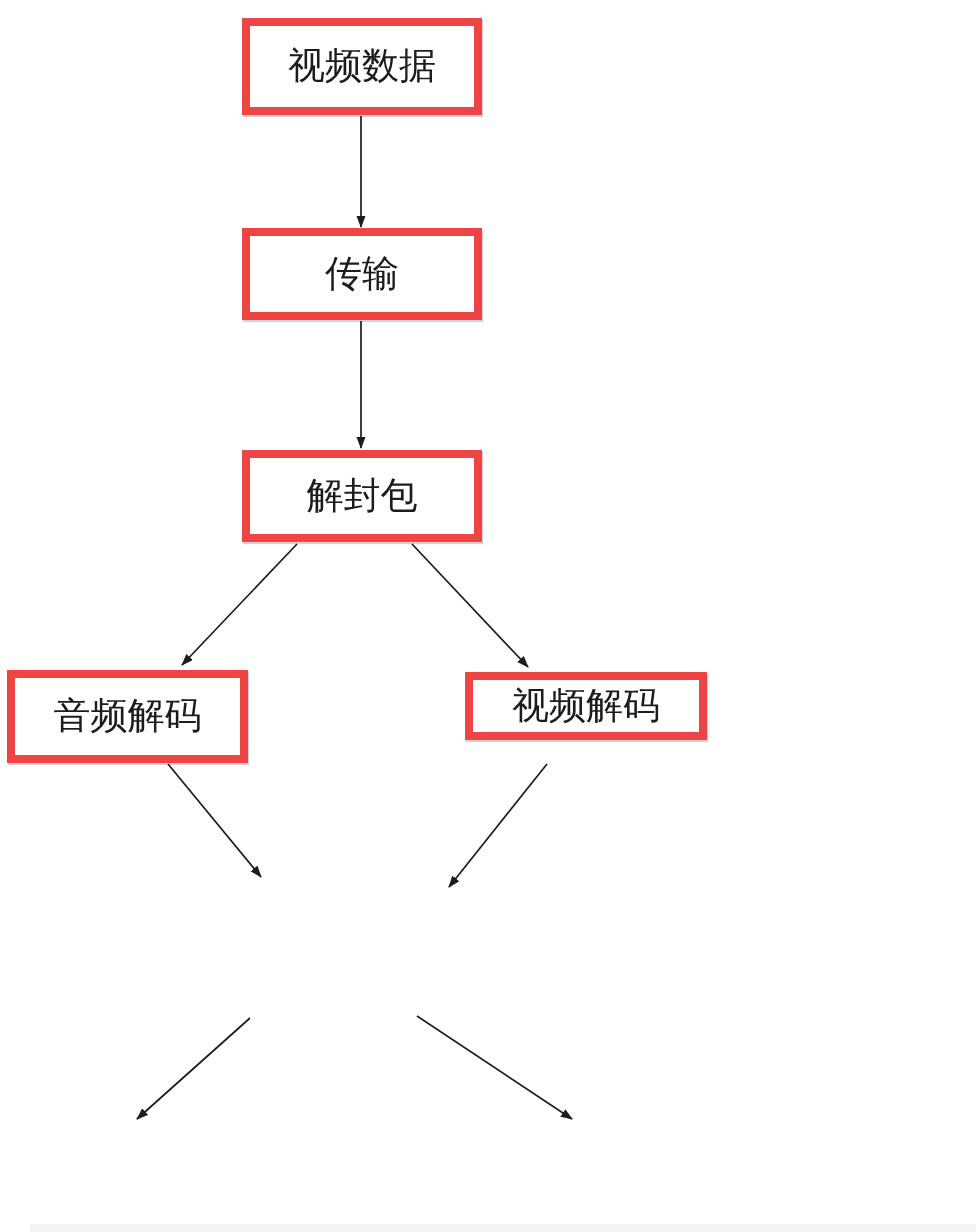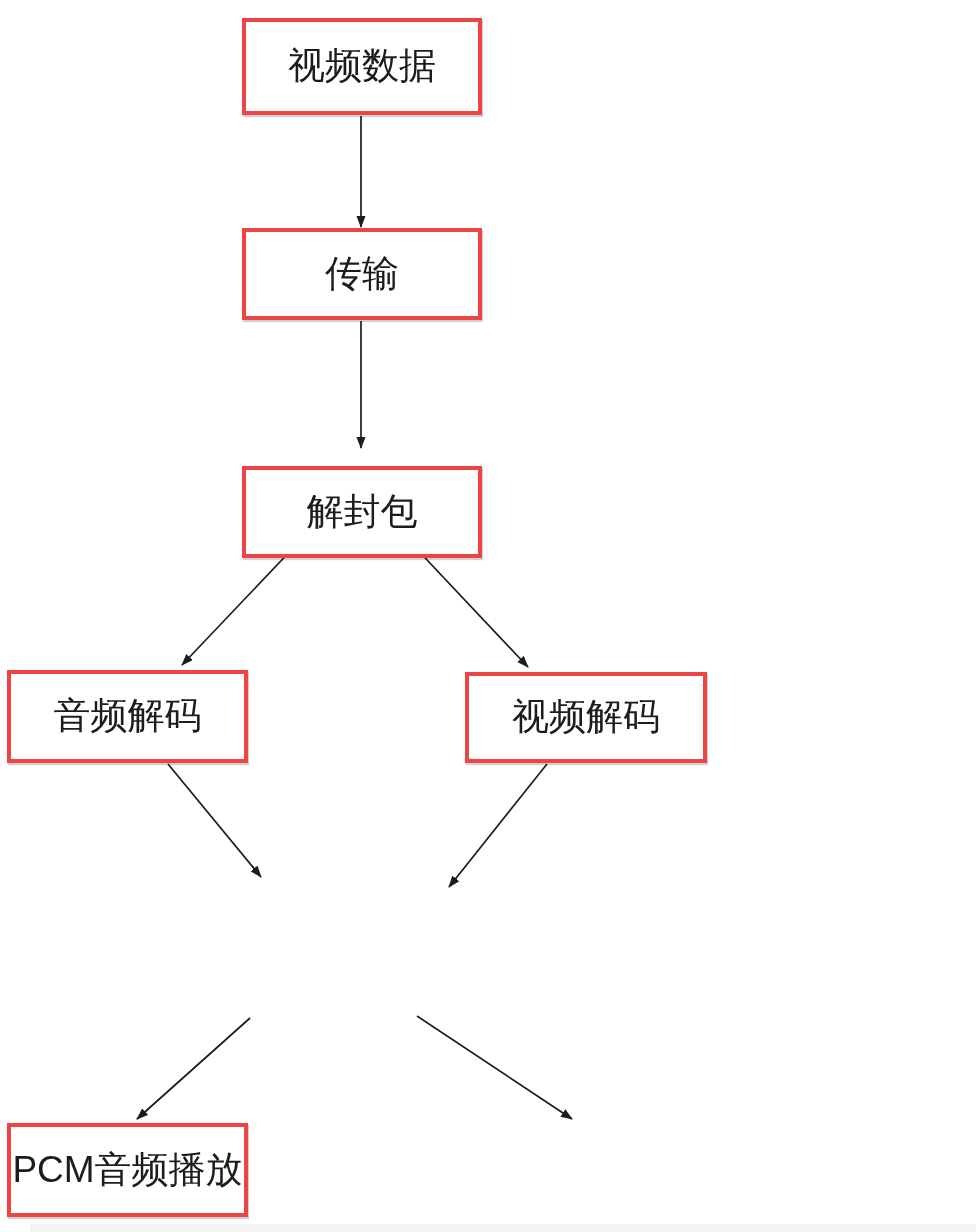--- a/index.html
+++ b/index.html
@@ -20,41 +20,41 @@
     left: 0;
     top: 0;
     width: 976px;
     height: 1232px;
     pointer-events: none;
   }
   .node {
     position: absolute;
     box-sizing: border-box;
     background: #ffffff;
-    border: 4px solid #ef4444;
+    border: 8px solid #ef4444;
     display: flex;
     align-items: center;
     justify-content: center;
     color: #1c1c1c;
     font-size: 37px;
     line-height: 1.1;
     white-space: nowrap;
     box-shadow: 1px 2px 1px rgba(0,0,0,0.18);
   }
   .node.ellipse {
     border-radius: 50%;
     border-width: 2px;
     box-shadow: none;
   }
   
   .n-video-data   { left: 242px; top: 18px;   width: 240px; height: 97px; }
   .n-transmission { left: 242px; top: 228px;  width: 240px; height: 92px; }
-  .n-demux        { left: 242px; top: 450px;  width: 240px; height: 92px; margin-top: 16px; }
+  .n-demux        { left: 242px; top: 450px;  width: 240px; height: 92px; }
   .n-audio-decode { left: 7px;   top: 670px;  width: 241px; height: 93px; }
-  .n-video-decode { left: 465px; top: 672px;  width: 242px; height: 91px; text-align: center; }
+  .n-video-decode { left: 465px; top: 672px;  width: 242px; height: 68px; text-align: center; }
   .n-av-sync      { left: 156px; top: 876px;  width: 340px; height: 151px; }
   .n-pcm-playback { left: 7px;   top: 1123px; width: 241px; height: 94px; }
   .n-video-draw   { left: 463px; top: 1123px; width: 262px; height: 94px; }
   .bottom-strip {
     position: absolute;
     left: 30px;
     top: 1224px;
     width: 946px;
     height: 8px;
     background: #f3f3f3;
@@ -97,20 +97,17 @@
 
   <div class="node n-audio-decode">
     <span>音频解码</span>
   </div>
 
   <div class="node n-video-decode">
     <span>视频解码</span>
   </div>
 
 
-  <div class="node n-pcm-playback">
-    <span>PCM音频播放</span>
-  </div>
 
 
   <div class="bottom-strip"></div>
 
 </div>
 
 </body></html>

